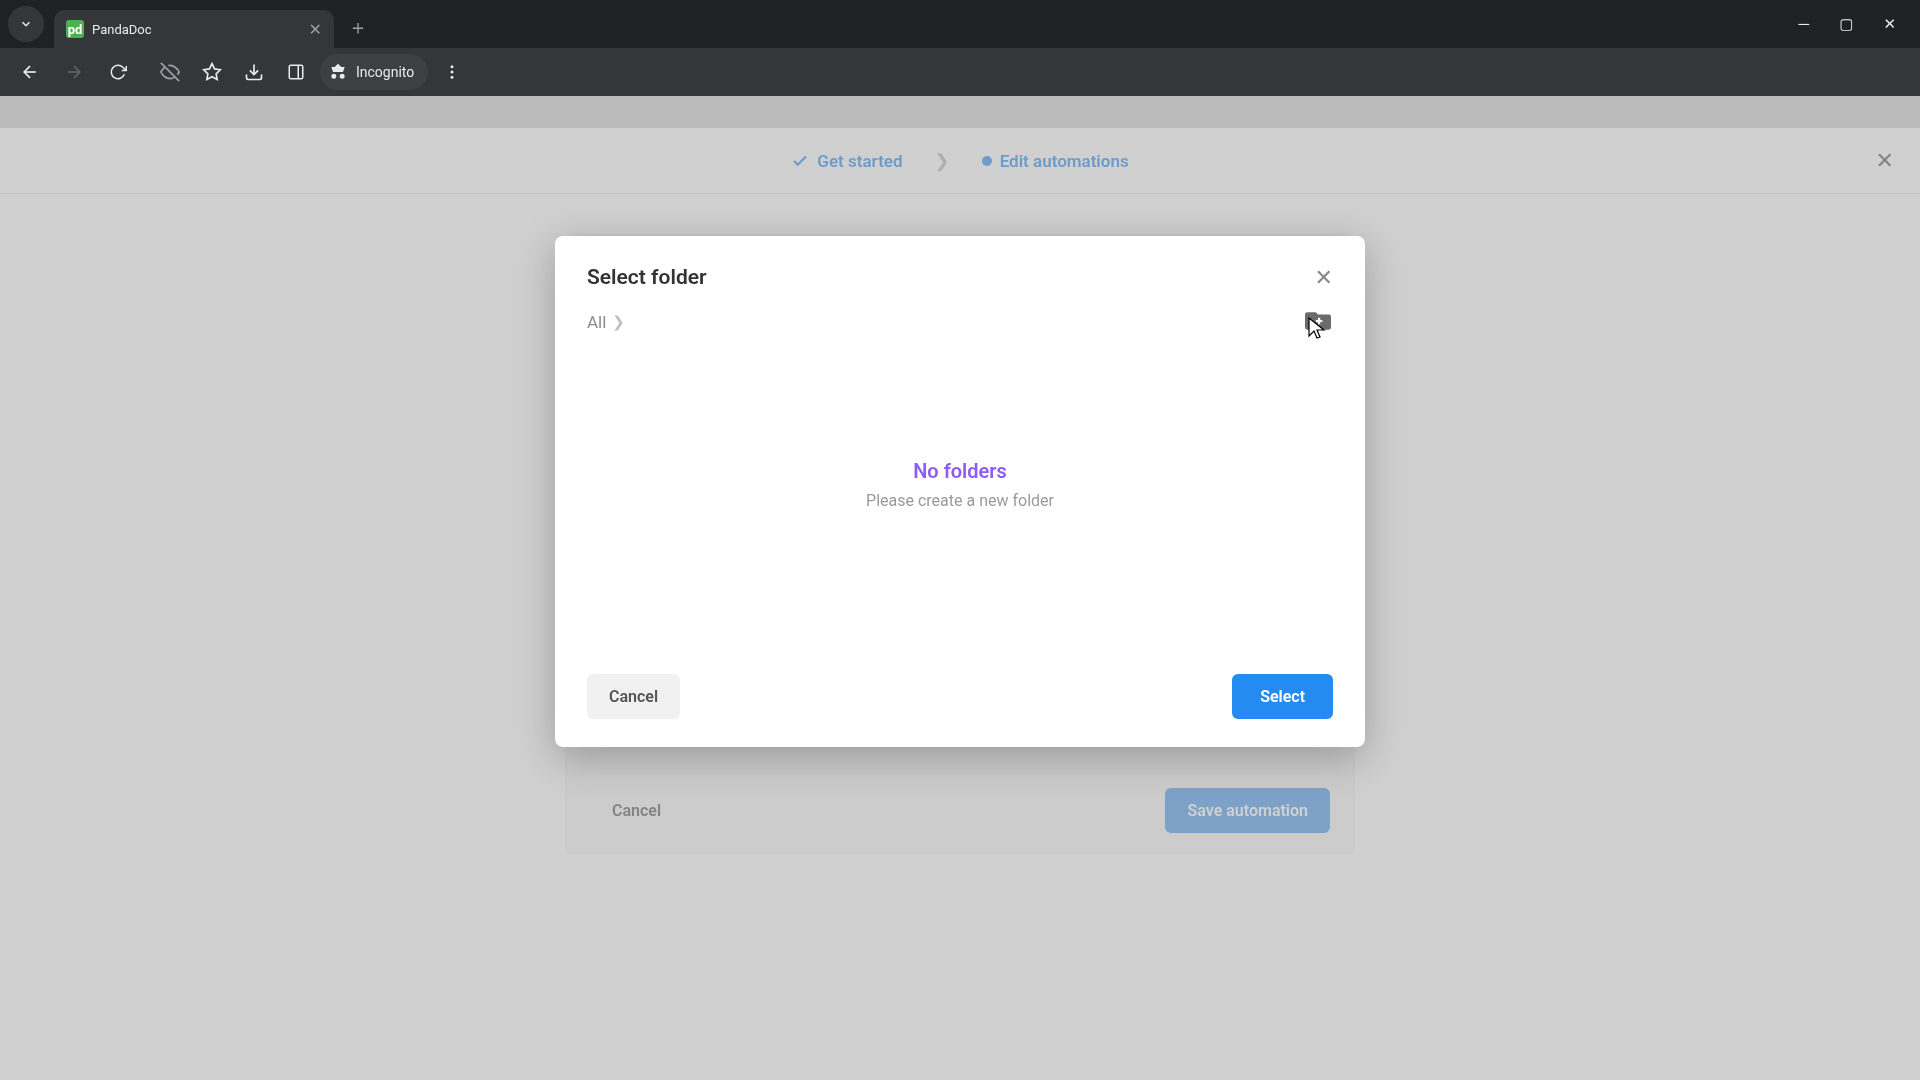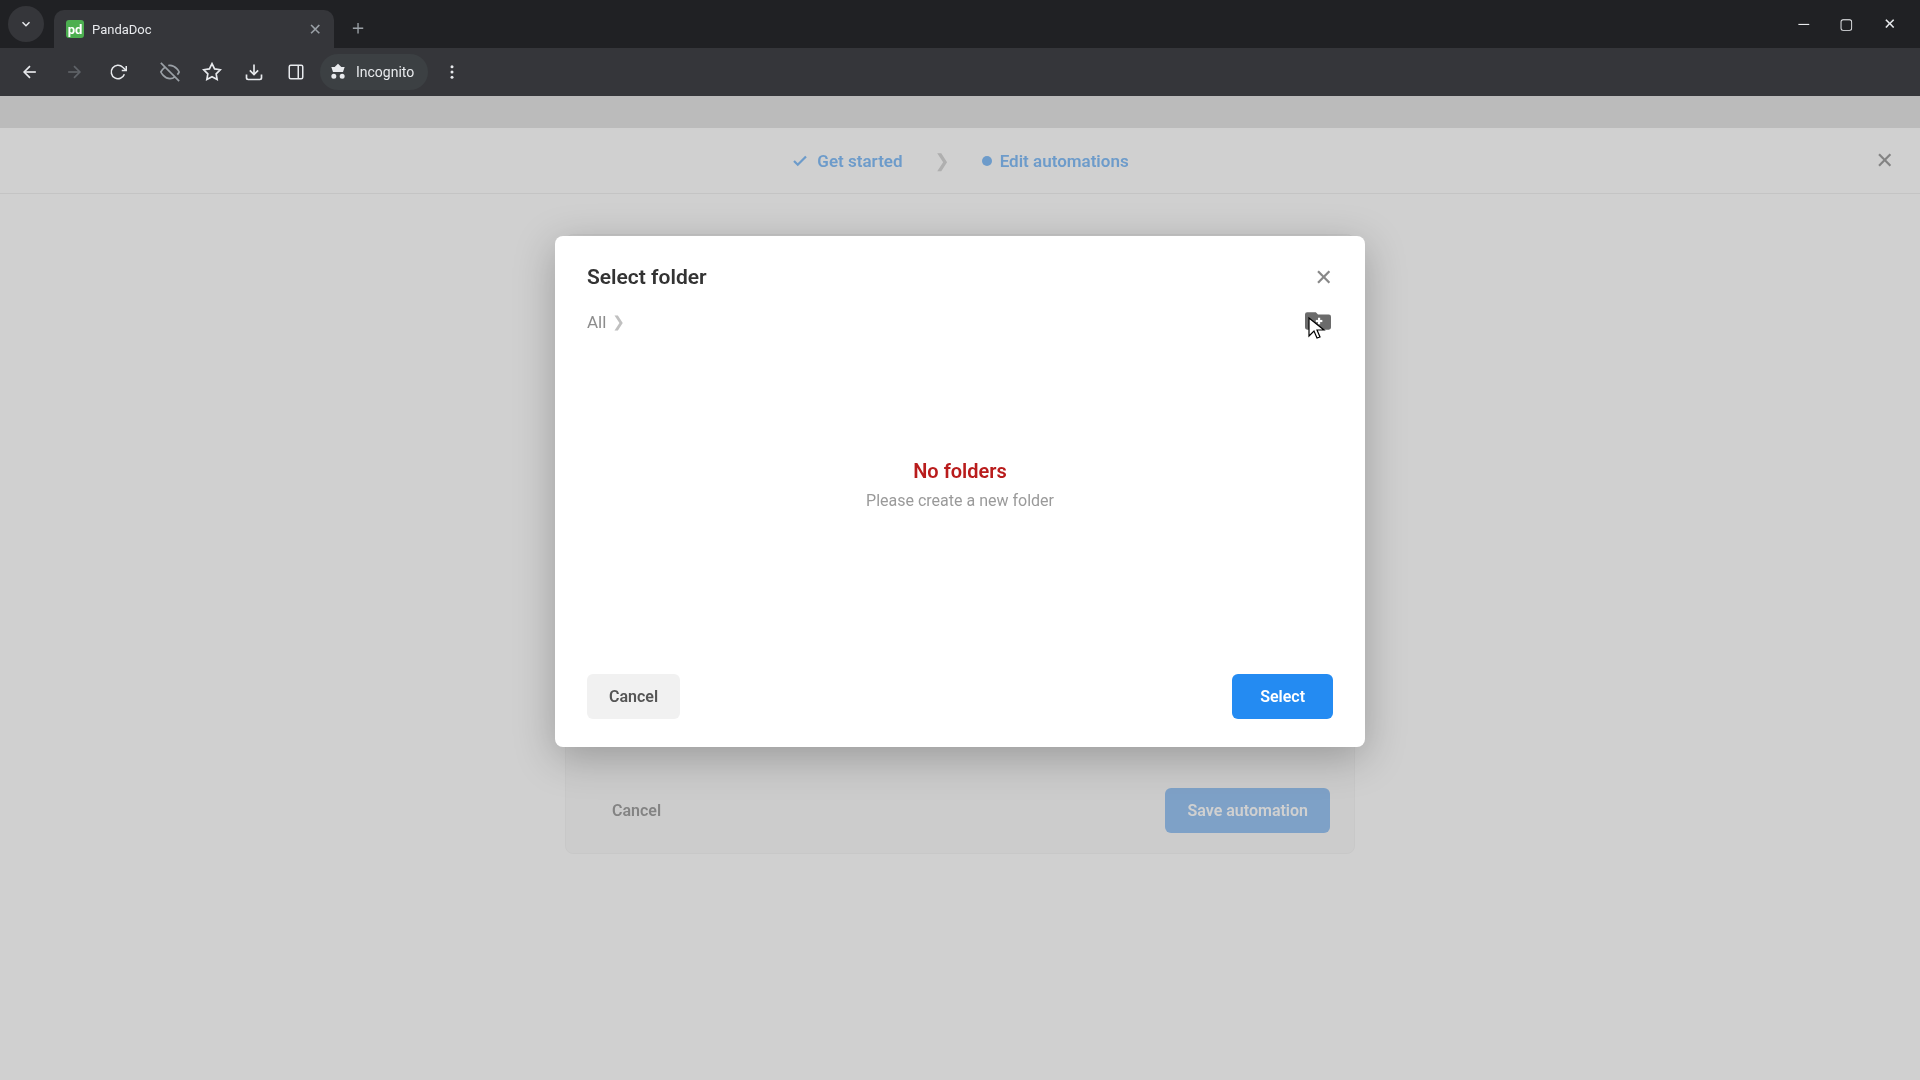--- a/index.html
+++ b/index.html
@@ -287,21 +287,21 @@
       min-height: 320px;
       display: flex;
       flex-direction: column;
       align-items: center;
       justify-content: center;
       padding: 60px 20px 80px;
     }
     .empty-title {
       font-size: 20px;
       font-weight: 600;
-      color: #b91c1c;
+      color: #8b5cf6;
       margin-bottom: 8px;
     }
     .empty-sub {
       font-size: 16px;
       color: #9a9a9a;
     }
     .modal-footer {
       display: flex;
       justify-content: space-between;
       padding: 20px 32px 28px;

